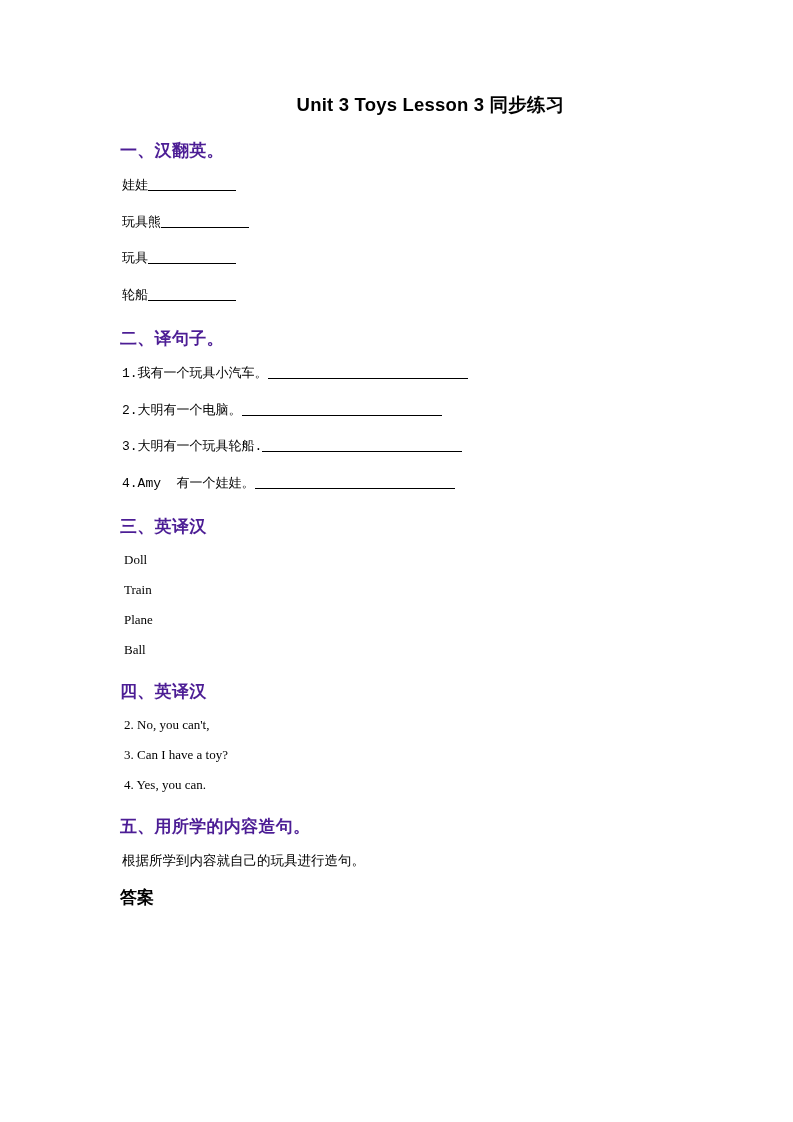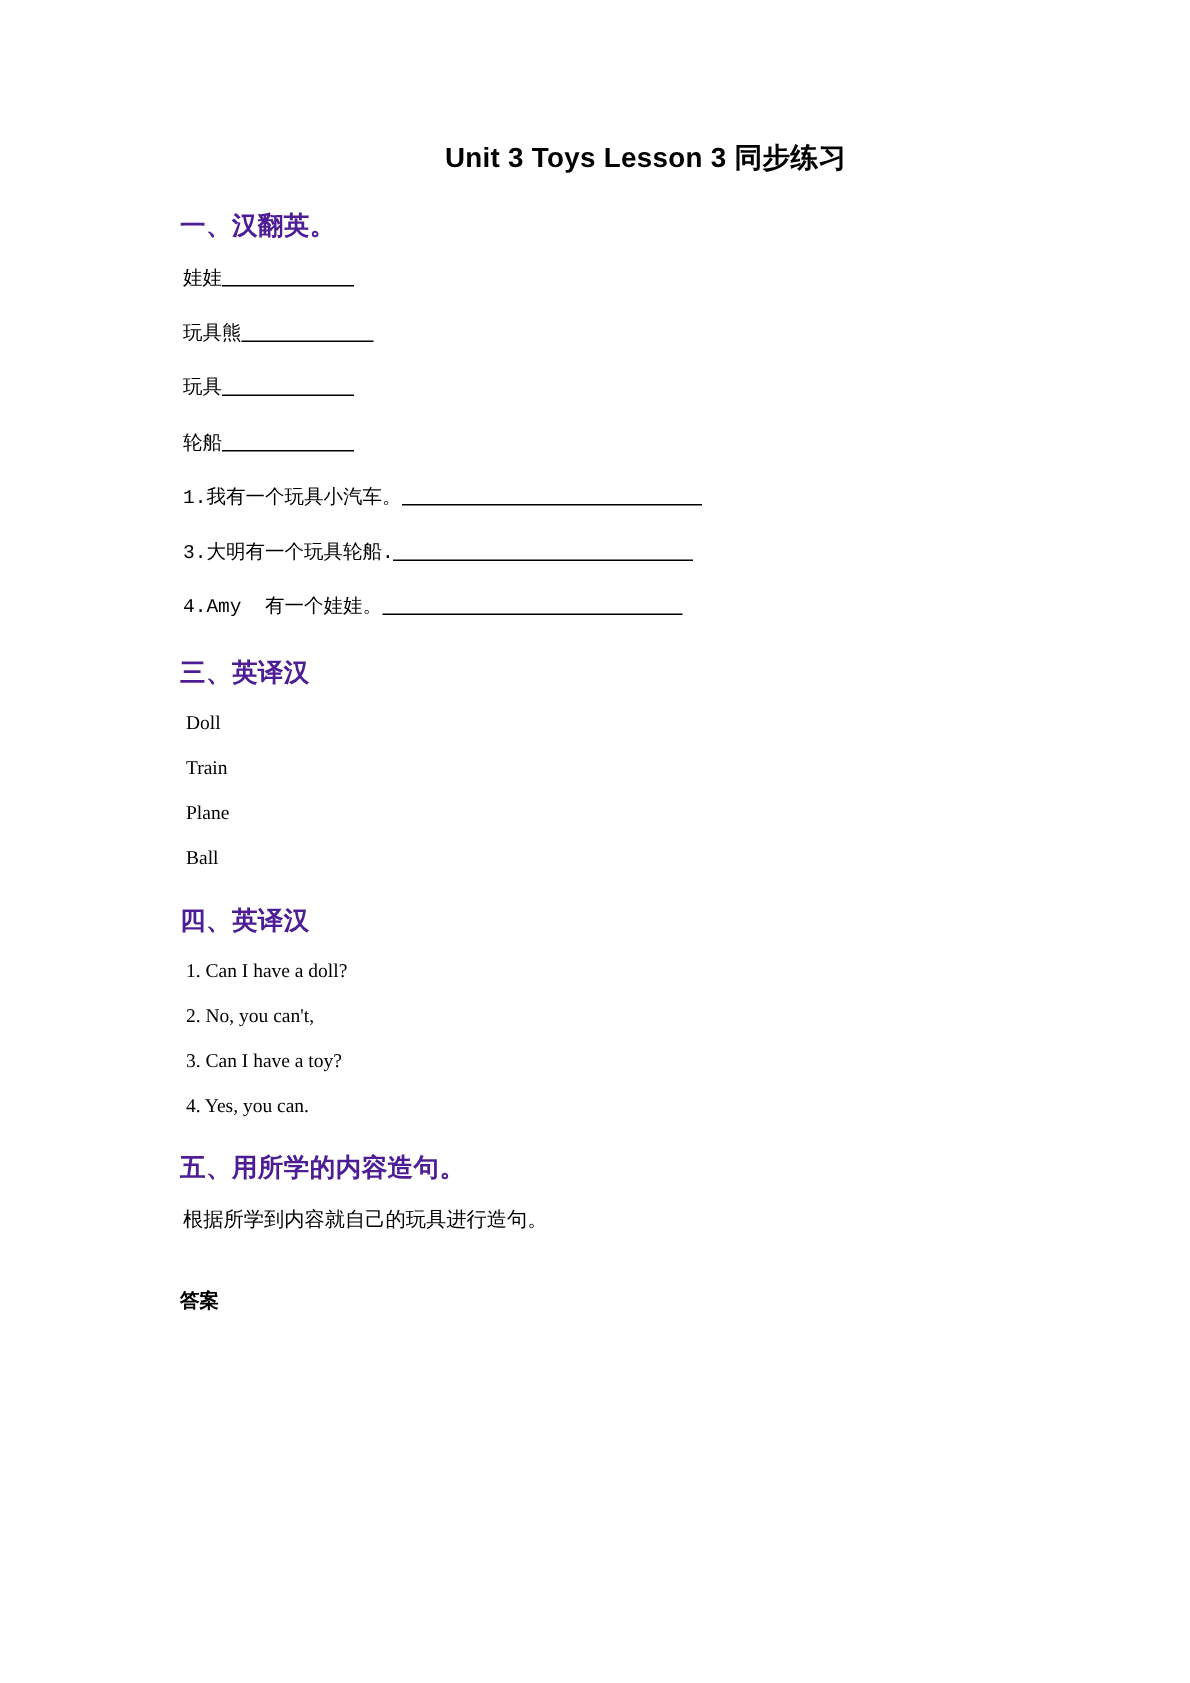--- a/index.html
+++ b/index.html
@@ -33,23 +33,23 @@
     font-family: "Liberation Sans", sans-serif;
     font-weight: bold;
     font-size: 17px;
     color: #4c1d95;
     margin: 22px 0 14px 0;
     letter-spacing: 0.3px;
   }
   .answer-heading {
     font-family: "Liberation Sans", sans-serif;
     font-weight: bold;
-    font-size: 13px;
+    font-size: 17px;
     color: #000;
-    margin: 36px 0 6px 0;
+    margin: 16px 0 6px 0;
   }
   .q-line {
     font-size: 13px;
     line-height: 1.5;
     margin: 0 0 17px 0;
     padding-left: 2px;
     white-space: pre-wrap;
     font-family: Liberation Mono, monospace;
   }
   .blank-short {
@@ -84,35 +84,36 @@
 
   <h1 class="doc-title">Unit 3 Toys Lesson 3 同步练习</h1>
 
   <h2 class="section-heading">一、汉翻英。</h2>
 
   <p class="q-line"><span>娃娃</span><span class="blank-short"></span></p>
   <p class="q-line"><span>玩具熊</span><span class="blank-short"></span></p>
   <p class="q-line"><span>玩具</span><span class="blank-short"></span></p>
   <p class="q-line"><span>轮船</span><span class="blank-short"></span></p>
 
+  <h2 class="section-heading">二、译句子。</h2>
 
   <p class="q-line"><span>1.我有一个玩具小汽车。</span><span class="blank-long"></span></p>
+  <p class="q-line"><span>2.大明有一个电脑。</span><span class="blank-long"></span></p>
   <p class="q-line"><span>3.大明有一个玩具轮船.</span><span class="blank-long"></span></p>
   <p class="q-line"><span>4.Amy  有一个娃娃。</span><span class="blank-long"></span></p>
 
   <h2 class="section-heading">三、英译汉</h2>
 
   <p class="en-line">Doll</p>
   <p class="en-line">Train</p>
   <p class="en-line">Plane</p>
   <p class="en-line">Ball</p>
 
   <h2 class="section-heading">四、英译汉</h2>
 
-  <p class="en-line">1. Can I have a doll?</p>
   <p class="en-line">2. No, you can't,</p>
   <p class="en-line">3. Can I have a toy?</p>
   <p class="en-line">4. Yes, you can.</p>
 
   <h2 class="section-heading">五、用所学的内容造句。</h2>
 
   <p class="note-line">根据所学到内容就自己的玩具进行造句。</p>
 
   <h2 class="answer-heading">答案</h2>
 

